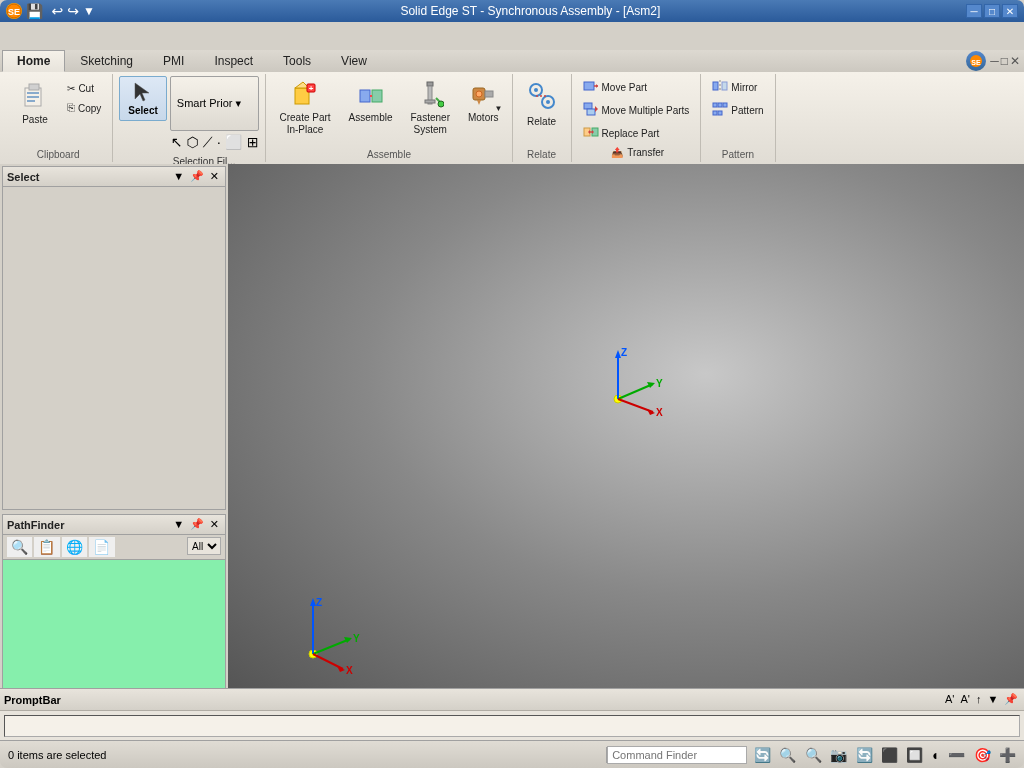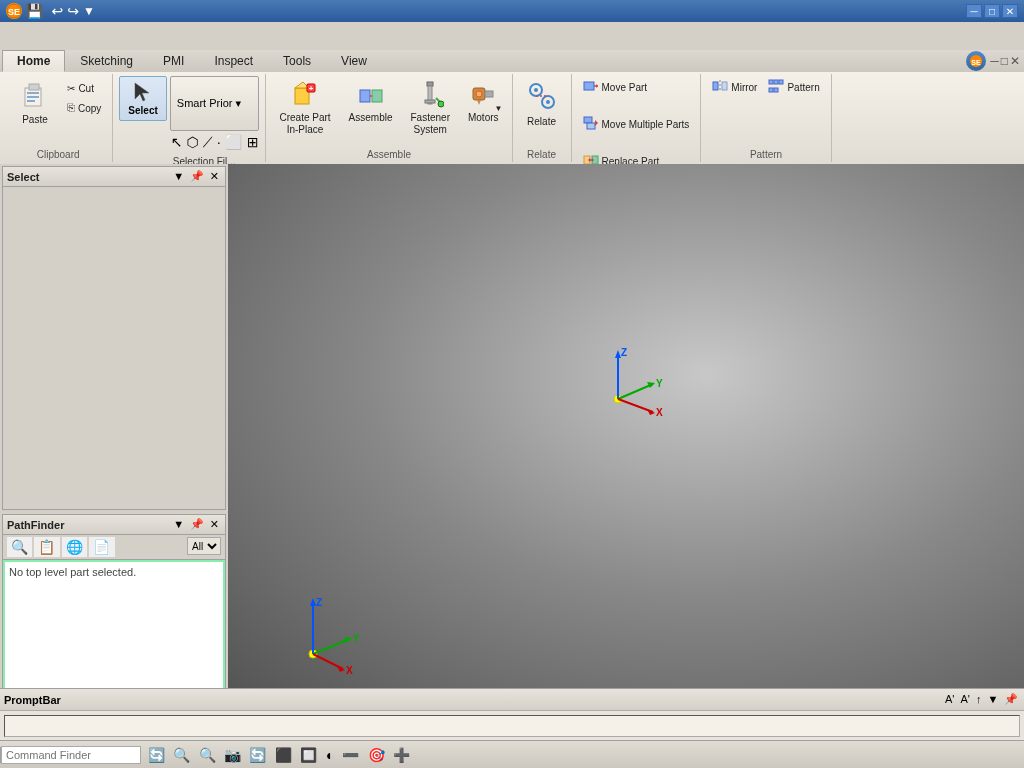--- a/index.html
+++ b/index.html
@@ -143,41 +143,42 @@
       width: 140px; background: white; border: 1px solid #aaa;
       padding: 1px 4px; font-size: 11px; height: 18px;
     }
     .status-icon-btn { font-size: 14px; cursor: pointer; padding: 0 3px; }
 
     
     #ribbon { height: 114px; margin-top: 28px; }
     #ribbon-content { height: 92px; }
 
     
-    #full-app { width: 1024px; height: 768px; display: flex; flex-direction: column; overflow: hidden; }
+    #full-app { width: 1024px; height: 768px; display: flex; flex-direction: column; overflow: hidden; border-radius: 7px; }
     #main-area { display: flex; flex: 1; overflow: hidden; }
   </style>
 </head>
 <body>
 
 <div id="full-app">
 
   <div id="title-bar">
     <div class="title-left">
       <div class="app-icon">
         <svg width="16" height="16" viewBox="0 0 16 16">
           <circle cx="8" cy="8" r="7" fill="#ff8800" stroke="#cc6600" stroke-width="1"></circle>
           <text x="8" y="12" text-anchor="middle" fill="white" font-size="9" font-weight="bold">SE</text>
         </svg>
       </div>
       <span style="color:white;font-size:14px;cursor:pointer;margin-right:4px;">💾</span>
       <span style="color:white;font-size:14px;cursor:pointer;">↩</span>
       <span style="color:white;font-size:14px;cursor:pointer;">↪</span>
       <span style="color:white;font-size:12px;cursor:pointer;">▼</span>
     </div>
+    <span style="font-size:12px;">Solid Edge ST - Synchronous Assembly - [Asm2]</span>
     <div class="title-controls">
       <span>─</span>
       <span>□</span>
       <span>✕</span>
     </div>
   </div>
 
   <div id="ribbon">
     <div id="ribbon-tabs">
       <div class="ribbon-tab active">Home</div>
@@ -327,21 +328,21 @@
                 <circle cx="22" cy="22" r="2" fill="#4488cc"></circle>
               </svg>
             </div>
             <span class="btn-label">Relate</span>
           </div>
         </div>
         <div class="ribbon-group-label">Relate</div>
       </div>
 
       <div class="ribbon-group">
-        <div class="ribbon-group-content" style="flex-direction:column;gap:15px;">
+        <div class="ribbon-group-content" style="flex-direction:column;gap:1px;">
           <div class="ribbon-btn-small">
             <span>
               <svg width="16" height="14" viewBox="0 0 16 14">
                   <rect x="1" y="3" width="10" height="8" fill="#88aaee" stroke="#4466cc" stroke-width="1"></rect>
                   <line x1="11" y1="7" x2="15" y2="7" stroke="#cc4444" stroke-width="1.5" marker-end="url(#a)"></line>
                   <polygon points="13,5 15,7 13,9" fill="#cc4444"></polygon>
                 </svg>
             </span>
             <span>Move Part</span>
           </div>
@@ -375,21 +376,21 @@
           </div>
           <div class="ribbon-btn-small">
             <span>⊹</span>
             <span>Disperse</span>
           </div>
         </div>
         <div class="ribbon-group-label" style="margin-top:auto;">Modify</div>
       </div>
 
       <div class="ribbon-group">
-        <div class="ribbon-group-content" style="flex-direction:row;gap:1px;">
+        <div class="ribbon-group-content" style="flex-direction:column;gap:1px;">
           <div class="ribbon-btn-small">
             <span>
               <svg width="16" height="14" viewBox="0 0 16 14">
                   <rect x="1" y="3" width="5" height="8" fill="#88aaee" stroke="#4466cc" stroke-width="1"></rect>
                   <line x1="8" y1="1" x2="8" y2="13" stroke="#888" stroke-width="1" stroke-dasharray="2,2"></line>
                   <rect x="10" y="3" width="5" height="8" fill="#aaccee" stroke="#4466cc" stroke-width="1" opacity="0.6"></rect>
                 </svg>
             </span>
             <span>Mirror</span>
           </div>
@@ -440,23 +441,20 @@
         <div class="pathfinder-toolbar">
           <button class="pf-btn">🔍</button>
           <button class="pf-btn">📋</button>
           <button class="pf-btn">🌐</button>
           <button class="pf-btn">📄</button>
           <div style="flex:1;"></div>
           <select style="font-size:10px;height:18px;background:#e8e4dc;border:1px solid #aaa;">
             <option>All</option>
           </select>
         </div>
-        <div class="pathfinder-content">
-          <span>No top level part selected.</span>
-        </div>
       </div>
     </div>
 
     <div id="viewport">
 
       <svg class="axes-svg" style="position:absolute;top:180px;left:370px;width:80px;height:80px;" viewBox="0 0 80 80">
 
         <circle cx="20" cy="55" r="4" fill="#ffff00" stroke="#cccc00" stroke-width="1"></circle>
 
         <line x1="20" y1="55" x2="20" y2="10" stroke="#0055ff" stroke-width="2"></line>
@@ -499,20 +497,21 @@
       <span class="prompt-ctrl">▼</span>
       <span class="prompt-ctrl">📌</span>
     </div>
   </div>
 
   <div id="prompt-input-area">
     <input type="text" style="flex: 1 1 0%; background: rgb(245, 241, 233); border: 1px inset rgb(170, 170, 170); height: 22px; font-size: 11px;">
   </div>
 
   <div id="status-bar">
+    <span class="status-left">0 items are selected</span>
     <div class="status-divider"></div>
     <input type="text" class="status-input" placeholder="Command Finder" style="">
     <div class="status-right">
       <span class="status-icon-btn">🔄</span>
       <span class="status-icon-btn">🔍</span>
       <span class="status-icon-btn">🔍</span>
       <span class="status-icon-btn">📷</span>
       <span class="status-icon-btn">🔄</span>
       <span class="status-icon-btn">⬛</span>
       <span class="status-icon-btn">🔲</span>

